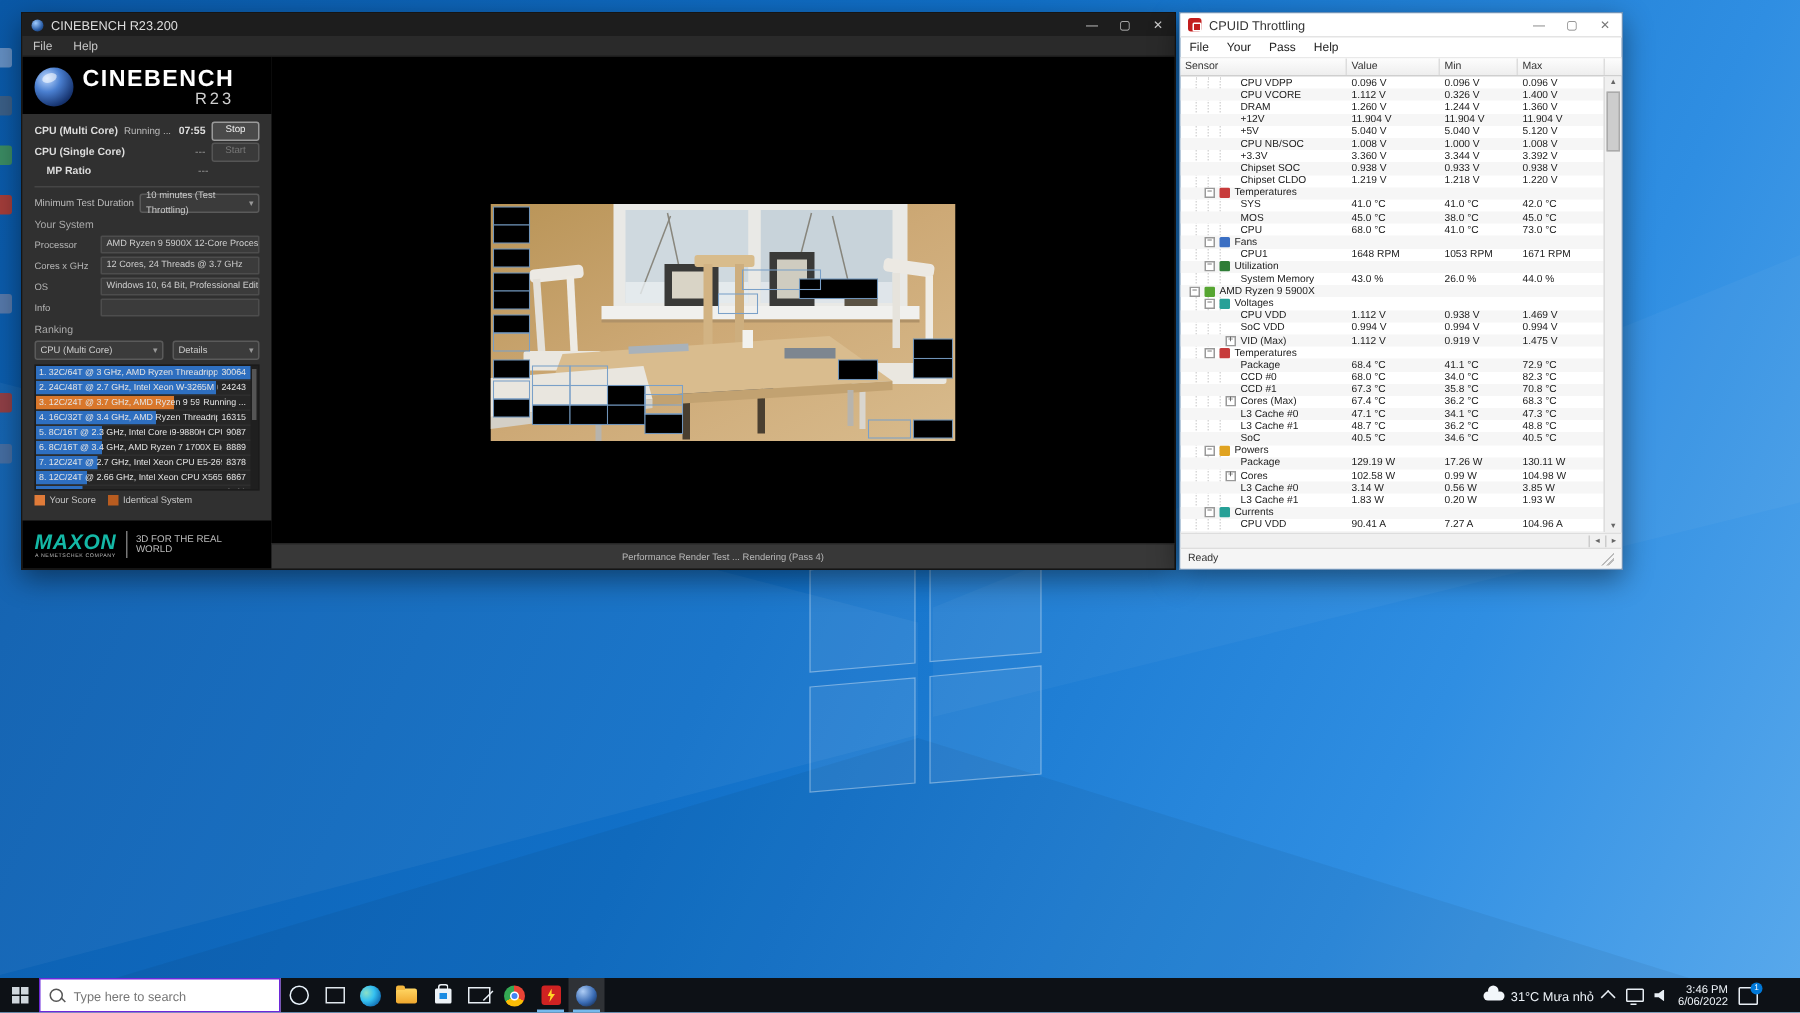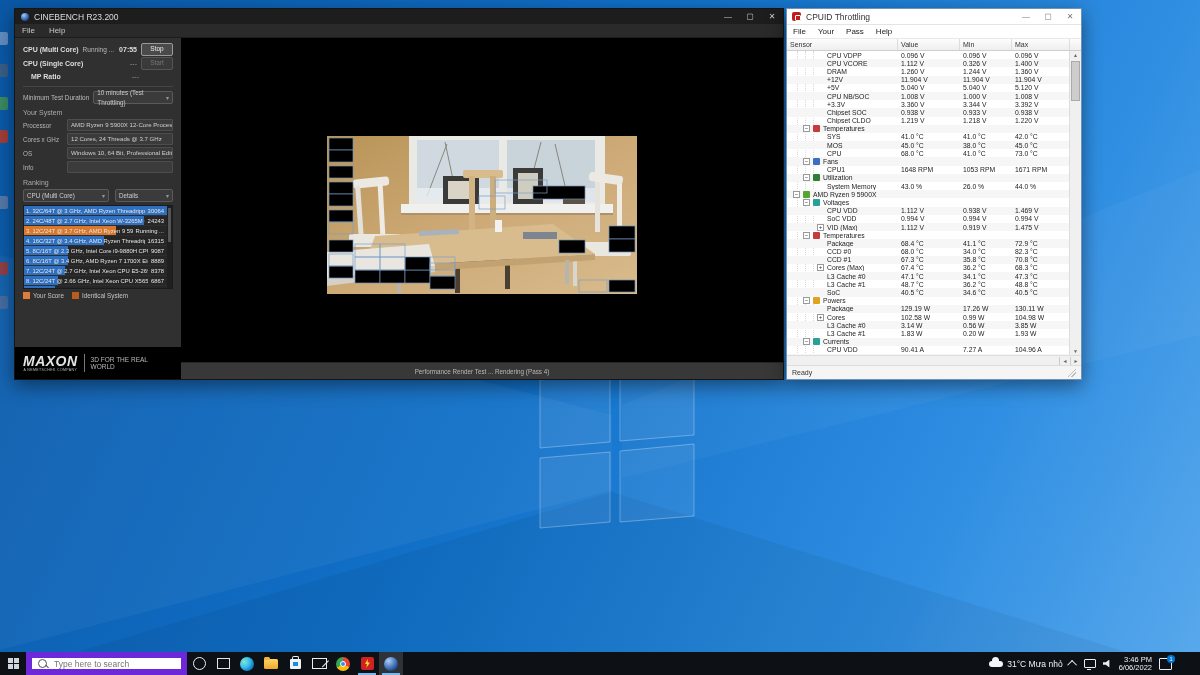--- a/index.html
+++ b/index.html
@@ -57,21 +57,21 @@
   .rk-bar.orange{background:#d9772b;}
   .rk-text{position:relative;z-index:1;font-size:5.9px;color:#e4e4e4;white-space:nowrap;overflow:hidden;flex:1;padding-left:2px;}
   .rk-score{position:relative;z-index:1;font-size:5.9px;color:#e4e4e4;padding:0 8px 0 3px;}
   #rk-scroll{position:absolute;right:0;top:0;bottom:0;width:5px;background:#1f1f1f;}
   #rk-scroll .thumb{position:absolute;top:2px;right:1px;width:3px;height:34px;background:#555;}
   #rk-legend{display:flex;align-items:center;gap:8px;padding:3px 8px;}
   .leg-item{display:flex;align-items:center;gap:3px;font-size:6.3px;color:#c5c5c5;}
   .leg-sq{width:7px;height:7px;flex:none;}
   #cb-footer{margin-top:auto;background:#000;height:32px;display:flex;align-items:center;padding:0 8px;gap:6px;}
   #maxon-logo{display:flex;flex-direction:column;align-items:center;}
-  #maxon-word{color:#e5e5e5;font-size:14px;font-weight:bold;font-style:italic;letter-spacing:.5px;line-height:13px;text-align:right;}
+  #maxon-word{color:#14b8a6;font-size:14px;font-weight:bold;font-style:italic;letter-spacing:.5px;line-height:13px;text-align:right;}
   #maxon-sub{color:#bbb;font-size:3.5px;letter-spacing:.4px;}
   #maxon-div{width:1px;height:18px;background:#777;}
   #maxon-tag{color:#b9b9b9;font-size:6.5px;}
   
   #cb-render{flex:1;background:#000;position:relative;min-width:0;}
   #cb-statusbar{position:absolute;left:0;right:0;bottom:0;height:16px;background:#383838;border-top:1px solid #262626;display:flex;align-items:center;justify-content:center;}
   #cb-status-text{font-size:6.3px;color:#b8b8b8;}
   #scene{position:absolute;left:146px;top:98px;}
 
   
@@ -104,21 +104,21 @@
   #hw-hscroll .hbtn{width:10px;height:8px;border-left:1px solid #ccc;font-size:5px;color:#666;text-align:center;line-height:8px;}
   #hw-status{height:13px;border-top:1px solid #ddd;background:#f5f5f5;display:flex;align-items:center;padding:0 5px;font-size:7px;color:#333;}
   #hw-grip{margin-left:auto;width:9px;height:9px;background:
     linear-gradient(135deg,transparent 50%,#bbb 50%,#bbb 60%,transparent 60%,transparent 70%,#bbb 70%,#bbb 80%,transparent 80%);}
 
   
   #taskbar{position:absolute;left:0;right:0;bottom:0;height:23px;background:#0d1116;display:flex;align-items:stretch;z-index:50;}
   #start-btn{width:26px;display:flex;align-items:center;justify-content:center;}
   .winlogo{width:11px;height:11px;display:grid;grid-template-columns:5px 5px;grid-template-rows:5px 5px;gap:1px;}
   .winlogo i{background:#cfd6dd;}
-  #search-box{width:161px;background:#fff;display:flex;align-items:center;gap:5px;padding:0 6px;border:6px solid #6d28d9;box-sizing:border-box;}
+  #search-box{width:161px;background:#fff;display:flex;align-items:center;gap:5px;padding:0 6px;border:1px solid #6d28d9;box-sizing:border-box;}
   #search-glyph{width:7px;height:7px;border:1.4px solid #555;border-radius:50%;position:relative;flex:none;}
   #search-glyph:after{content:"";position:absolute;left:6px;top:6px;width:4px;height:1.4px;background:#555;transform:rotate(45deg);}
   #search-box input{border:0;outline:0;font-size:8.5px;color:#444;width:100%;font-family:"Liberation Sans",sans-serif;background:transparent;}
   .tb-icon{width:24px;display:flex;align-items:center;justify-content:center;position:relative;}
   .tb-icon.active{background:rgba(255,255,255,.14);}
   .tb-icon.open:after{content:"";position:absolute;left:3px;right:3px;bottom:0;height:2px;background:#76b9ed;}
   .cortana{width:11px;height:11px;border:1.6px solid #e8f2fa;border-radius:50%;}
   .taskview{width:11px;height:9px;border:1.2px solid #dfe6ec;position:relative;}
   .edge{width:14px;height:14px;border-radius:50%;background:radial-gradient(circle at 30% 35%,#8ce0c6 0%,#35c1f1 40%,#0a5ea8 85%);}
   .folder{width:14px;height:10px;background:linear-gradient(#ffd664,#f0a82e);border-radius:1.5px;position:relative;}
@@ -180,20 +180,27 @@
       <span class="ctl">▢</span>
       <span class="ctl">✕</span>
     </span>
   </div>
   <div id="cb-menubar">
       <span class="menu-item">File</span>
       <span class="menu-item">Help</span>
     </div>
   <div id="cb-body">
     <div id="cb-panel">
+      <div id="cb-logo">
+        <span id="cb-sphere"></span>
+        <span id="cb-logo-text">
+          <span id="cb-brand">CINEBENCH</span>
+          <span id="cb-ver">R23</span>
+        </span>
+      </div>
       <div class="cb-sec">
         <div class="test-row">
           <span class="test-label">CPU (Multi Core)</span>
           <span class="test-status">Running ...</span>
           <span class="test-time">07:55</span>
           <span class="cb-btn">Stop</span>
         </div>
         <div class="test-row">
           <span class="test-label">CPU (Single Core)</span>
           <span class="test-val">---</span>

